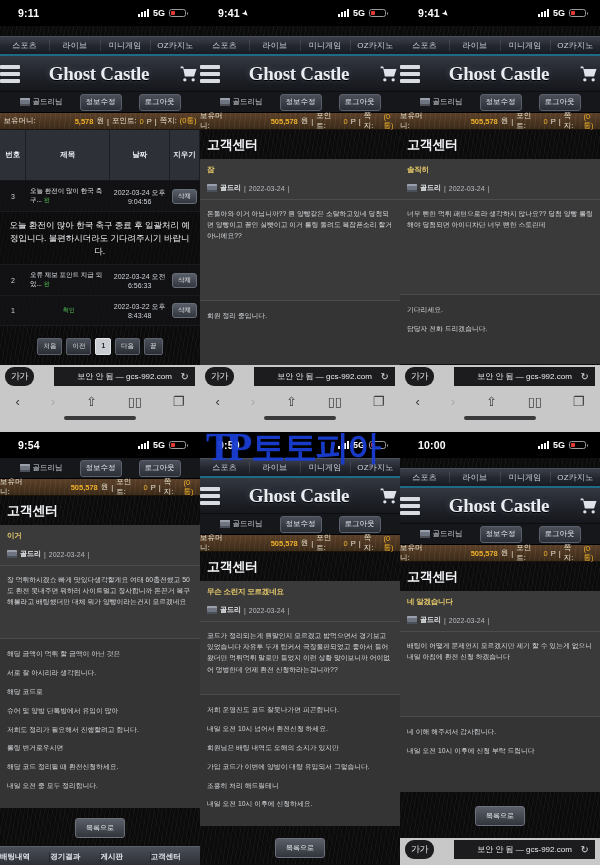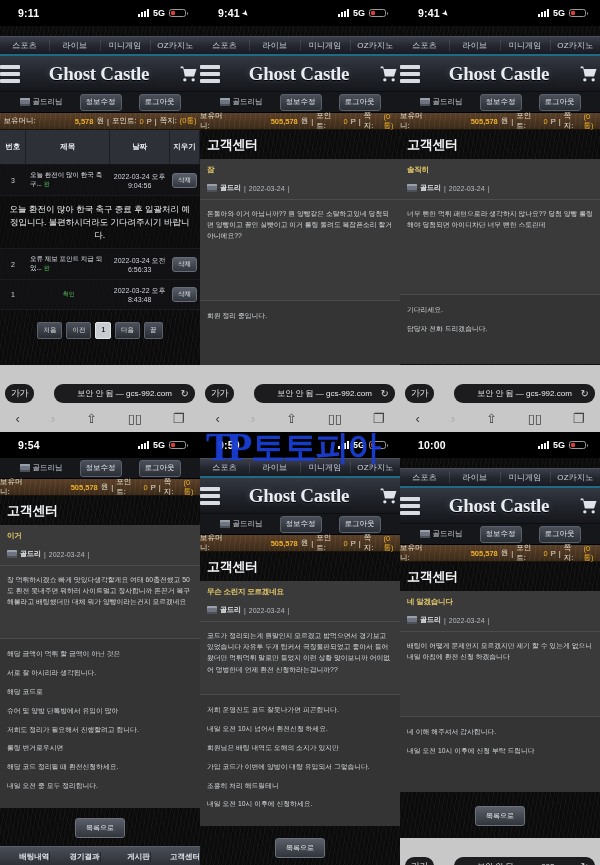--- a/index.html
+++ b/index.html
@@ -108,21 +108,21 @@
   
   .pagetitle {
     padding: 6px 7px 5px; color: #f2f4f7; font-size: 13px; font-weight: bold;
     letter-spacing: -.3px;
   }
 
   
   .tbl { width: 100%; border-collapse: collapse; font-size: 7px; color: #cfd3d9; }
   .tbl th {
     background: #2d3037; color: #e9ecf1; font-size: 7.5px; font-weight: bold;
-    padding: 12px 2px; border-bottom: 1px solid #14161a; border-right:1px solid #1b1d22;
+    padding: 20px 2px; border-bottom: 1px solid #14161a; border-right:1px solid #1b1d22;
   }
   .tbl td {
     padding: 6px 2px; border-bottom: 1px solid #1a1c20; text-align: center;
     background: rgba(20,20,22,.72);
     margin-left: 37px;
   }
   .tbl td.subj { text-align: left; padding-left: 4px; font-size: 6.5px; color: #dfe3e8; }
   .tbl td.subj .badge { color: #55c756; font-size: 6px; }
   .tbl .delbtn {
     display: inline-block; font-size: 6.5px; color: #e6e9ee; padding: 2px 5px;
@@ -157,35 +157,35 @@
     font-size: 7px; color: #e7eaef; padding: 4px 10px; border-radius: 3px;
     background: linear-gradient(180deg,#5a5f69,#31353b); border: 1px solid #6b707a;
   }
 
   
   .sitenav {
     height: 20px; display: flex; align-items: center;
     background: linear-gradient(180deg,#4a4e57,#2b2e34);
     border-top: 1px solid #5a5f69;
   }
-  .sitenav .sn { flex:1; text-align:right; font-size:7.5px; color:#e2e5ea; font-weight:bold;
+  .sitenav .sn { flex:1; text-align:left; font-size:7.5px; color:#e2e5ea; font-weight:bold;
                  border-right:1px solid rgba(0,0,0,.35); }
   .sitenav .sn:last-child{border-right:none}
   .sitefoot { text-align:center; font-size:6px; color:#9fa3aa; padding: 8px 0 4px; }
 
   
   .safari { background: #c8c8c8; }
-  .safari-urlrow { display:flex; align-items:center; gap:20px; padding: 19px 5px 3px; }
+  .safari-urlrow { display:flex; align-items:center; gap:20px; padding: 2px 5px 3px; }
   .aa {
     background: #1c1c1e; color: #e9e9ea; border-radius: 9px; height: 19px;
     display:flex; align-items:center; justify-content:center; padding: 0 6px;
     font-size: 9px; letter-spacing: -.5px;
   }
   .urlbox {
-    flex: 1; background: #1c1c1e; border-radius: 9px; height: 19px;
+    flex: 1; background: #1c1c1e; border-radius: 0; height: 19px;
     display:flex; align-items:center; justify-content:center; gap: 4px;
     color: #e9e9ea; font-size: 8px; position: relative; padding: 0 6px;
   }
   .urlbox .reload { position:absolute; right: 6px; font-size: 10px; color:#d8d8da; }
   .safari-tools {
     display:flex; align-items:center; justify-content:space-around;
     height: 24px; color:#3c3c3e;
   }
   .safari-tools span { font-size: 13px; line-height: 1; }
   .safari-tools .dim { color: #a9a9ab; }

